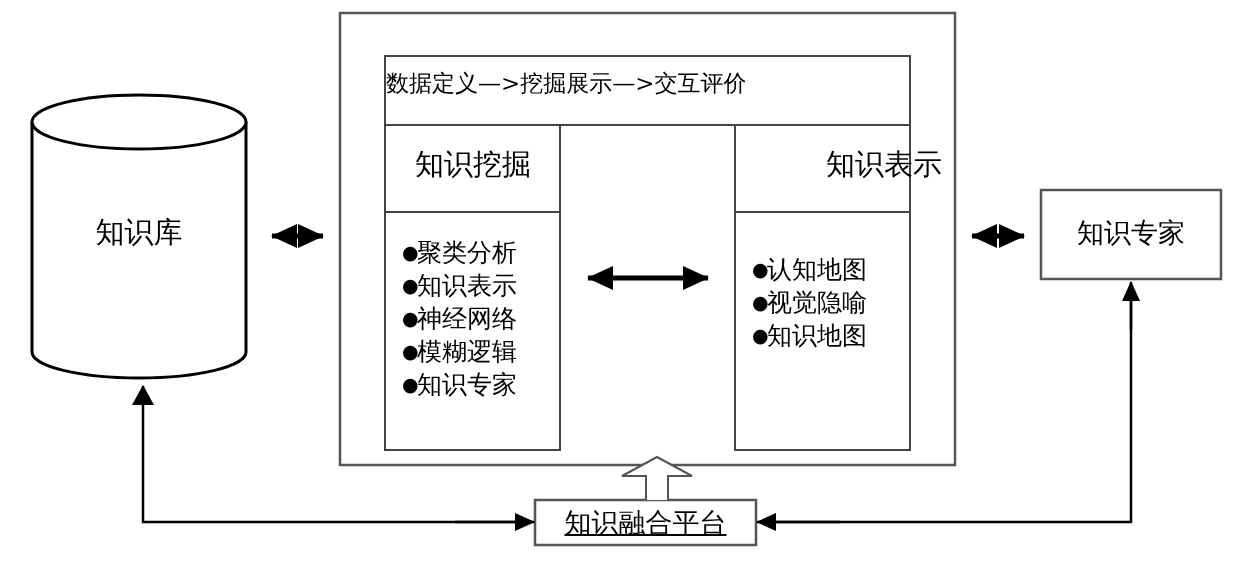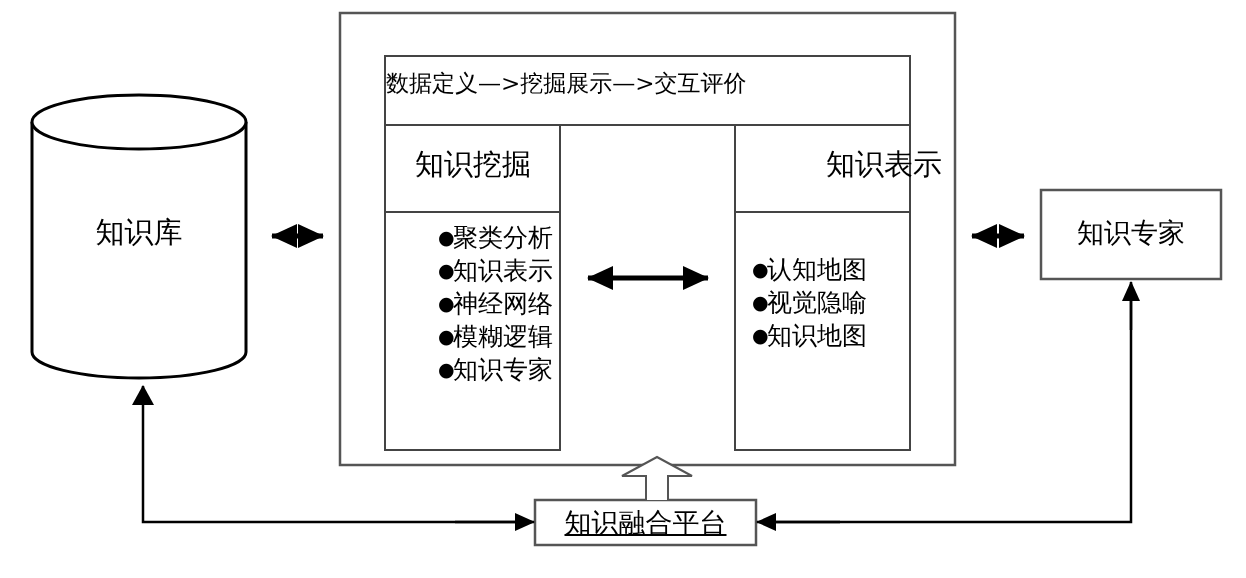--- a/index.html
+++ b/index.html
@@ -72,23 +72,22 @@
     width: 206px;
     text-align: right;
     font-size: 29px;
   }
   .list-col {
     position: absolute;
     color: #000000;
   }
   .list-mining {
     left: 402px;
-    top: 221px;
+    top: 236px;
     width: 160px;
-    margin-left: 36px;
   }
   .list-repr {
     left: 752px;
     top: 253px;
     width: 160px;
   }
   .list-item {
     display: block;
     font-size: 25px;
     line-height: 32px;

